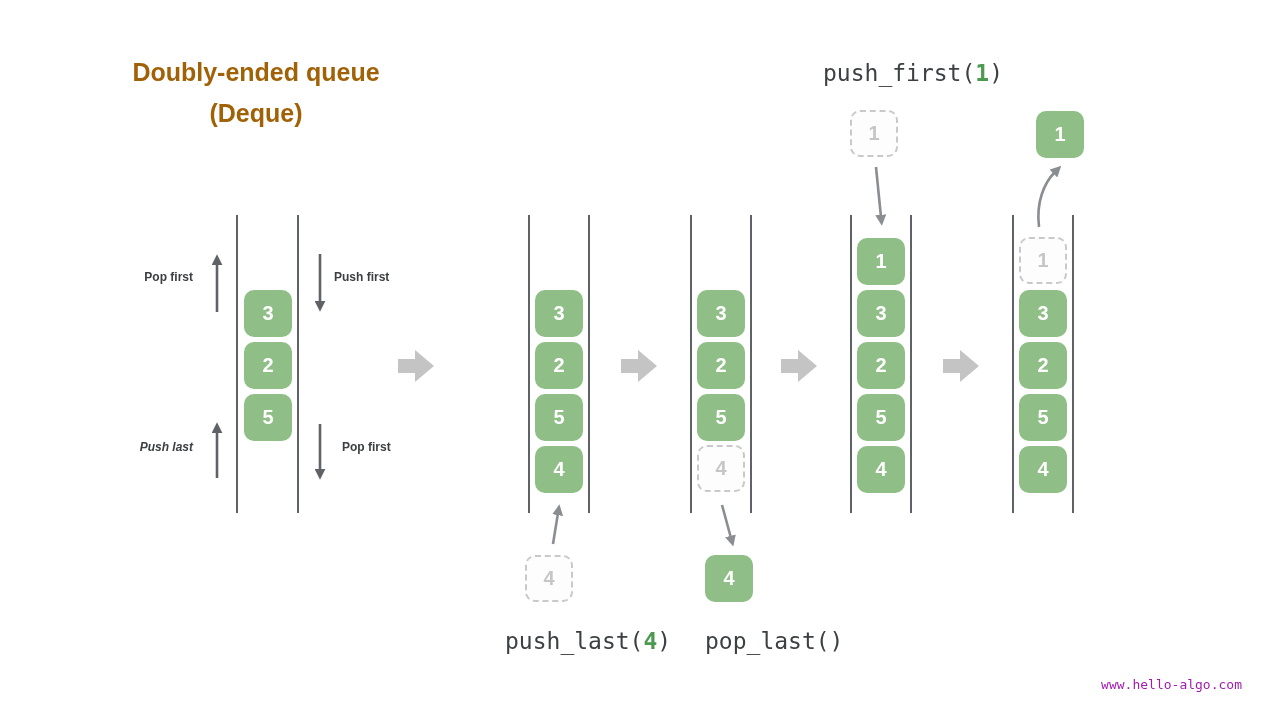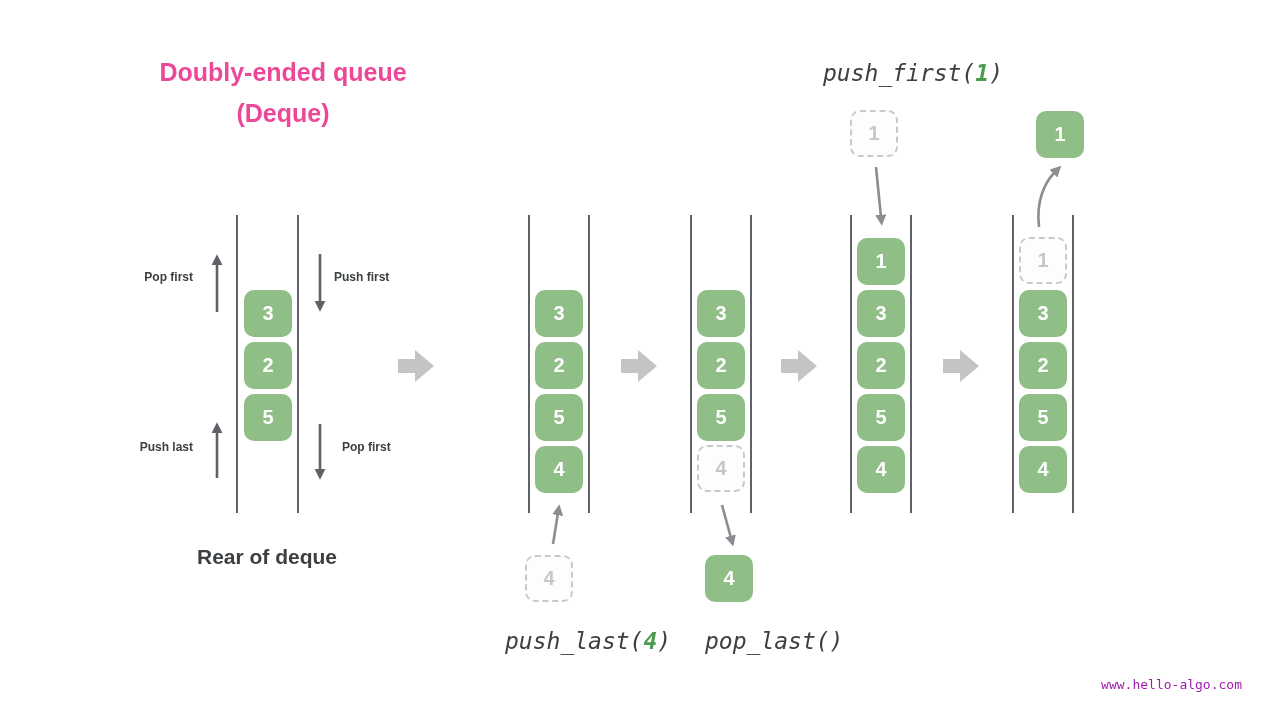--- a/index.html
+++ b/index.html
@@ -1,36 +1,36 @@
 <!DOCTYPE html>
 <html><head>
 <meta charset="utf-8">
 <style>
   * { margin:0; padding:0; box-sizing:border-box; }
   html,body { background:#ffffff; }
   body { font-family:"Liberation Sans", sans-serif; }
   .canvas { position:relative; width:1280px; height:720px; background:#ffffff; overflow:hidden; }
 
-  .title { position:absolute; left:108px; top:52px; width:350px; text-align:center;
-           font-size:25px; font-weight:bold; color:#ec4899; line-height:41px; }
+  .title { position:absolute; left:81px; top:52px; width:350px; text-align:center;
+           font-size:25px; font-weight:bold; color:#a16207; line-height:41px; }
 
   .biglabel { position:absolute; font-size:21px; font-weight:bold; color:#3C4043;
               width:300px; text-align:center; }
   .leglabel { position:absolute; font-size:12px; font-weight:bold; color:#3C4043; }
   .leglabel.right { width:135px; text-align:right; }
 
   .vline { position:absolute; top:215px; height:298px; width:1.6px; background:#5F6368; }
 
   .cell { position:absolute; width:48px; height:47px; border-radius:10px;
           background:#8FBE87; color:#ffffff; font-size:20px; font-weight:bold;
           display:flex; align-items:center; justify-content:center; }
   .cell.ghost { background:#FDFDFD; border:2px dashed #C9C9C9; color:#C6C6C6; }
 
   .op { position:absolute; font-family:"DejaVu Sans Mono", monospace; font-size:23px;
-        color:#3C4043; white-space:pre;font-style:italic; }
+        color:#3C4043; white-space:pre; }
   .op .arg { color:#4C9A50; font-weight:bold; }
 
   .watermark { position:absolute; right:38px; top:677px;
                font-family:"DejaVu Sans Mono", monospace; font-size:13px; color:#a21caf; }
 
   svg.overlay { position:absolute; left:0; top:0; width:1280px; height:720px; pointer-events:none; }
 </style>
 </head>
 <body>
 
@@ -60,25 +60,24 @@
     <polygon points="621,359 638,359 638,350 657,366 638,382 638,373 621,373" fill="#C4C4C4"></polygon>
     <polygon points="781,359 798,359 798,350 817,366 798,382 798,373 781,373" fill="#C4C4C4"></polygon>
     <polygon points="943,359 960,359 960,350 979,366 960,382 960,373 943,373" fill="#C4C4C4"></polygon>
   </svg>
 
   <div class="title">
     <div>Doubly-ended queue</div>
     <div>(Deque)</div>
   </div>
 
-  <div class="biglabel" style="left:117px; top:545px;">Rear of deque</div>
 
   <div class="leglabel right" style="left:58px; top:270px;">Pop first</div>
   <div class="leglabel" style="left:334px; top:270px;">Push first</div>
-  <div class="leglabel right" style="left:58px; top:440px;">Push last</div>
+  <div class="leglabel right" style="left:58px; top:440px;font-style:italic;">Push last</div>
   <div class="leglabel" style="left:342px; top:440px;">Pop first</div>
 
   <div class="vline" style="left:236px;"></div>
   <div class="vline" style="left:297px;"></div>
   <div class="vline" style="left:528px;"></div>
   <div class="vline" style="left:588px;"></div>
   <div class="vline" style="left:690px;"></div>
   <div class="vline" style="left:750px;"></div>
   <div class="vline" style="left:850px;"></div>
   <div class="vline" style="left:910px;"></div>

